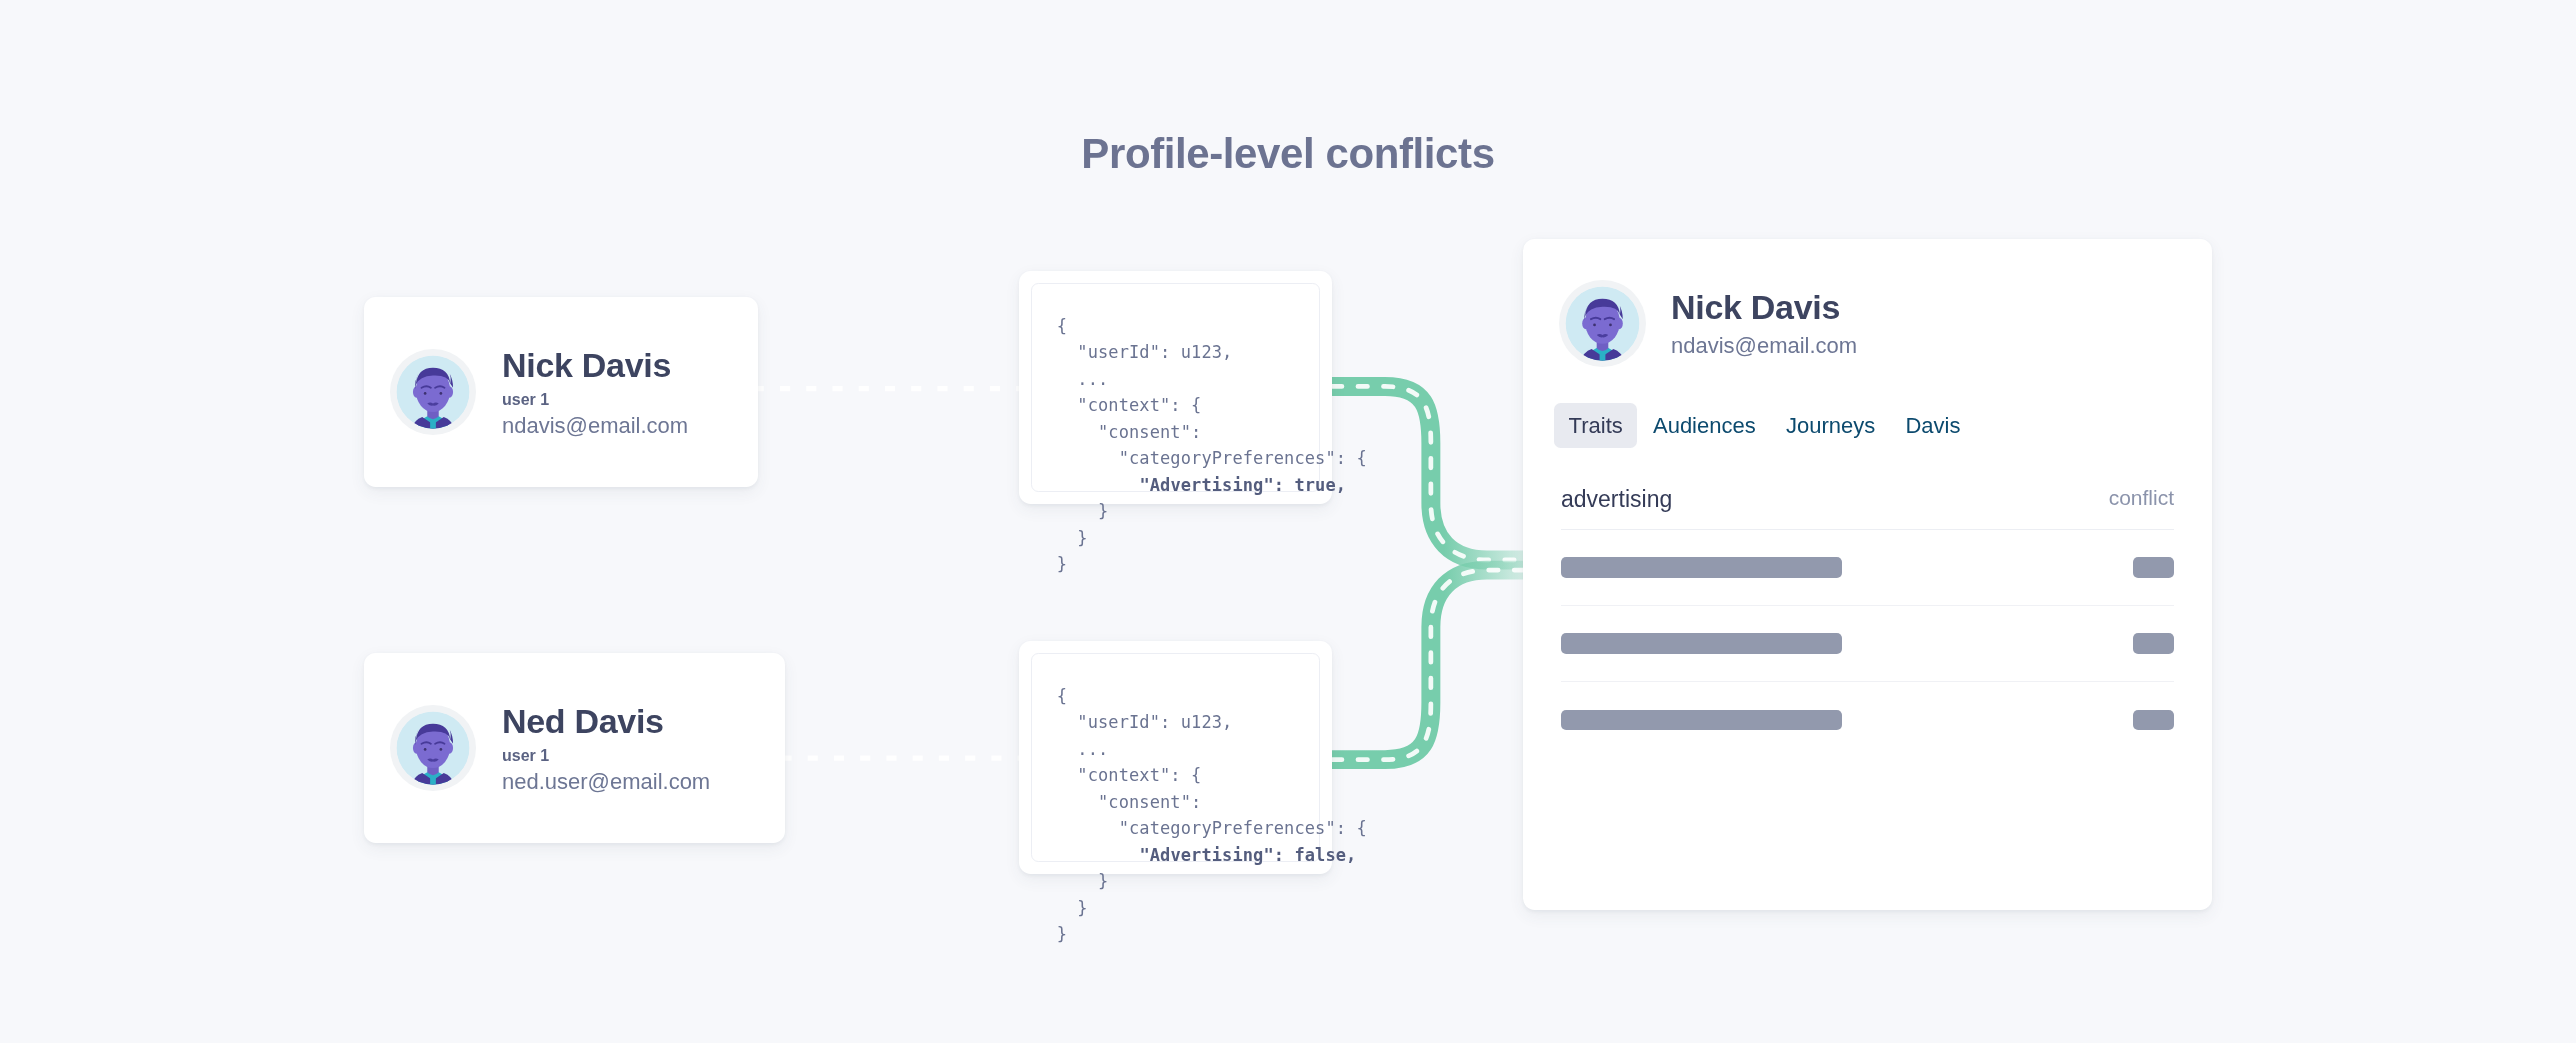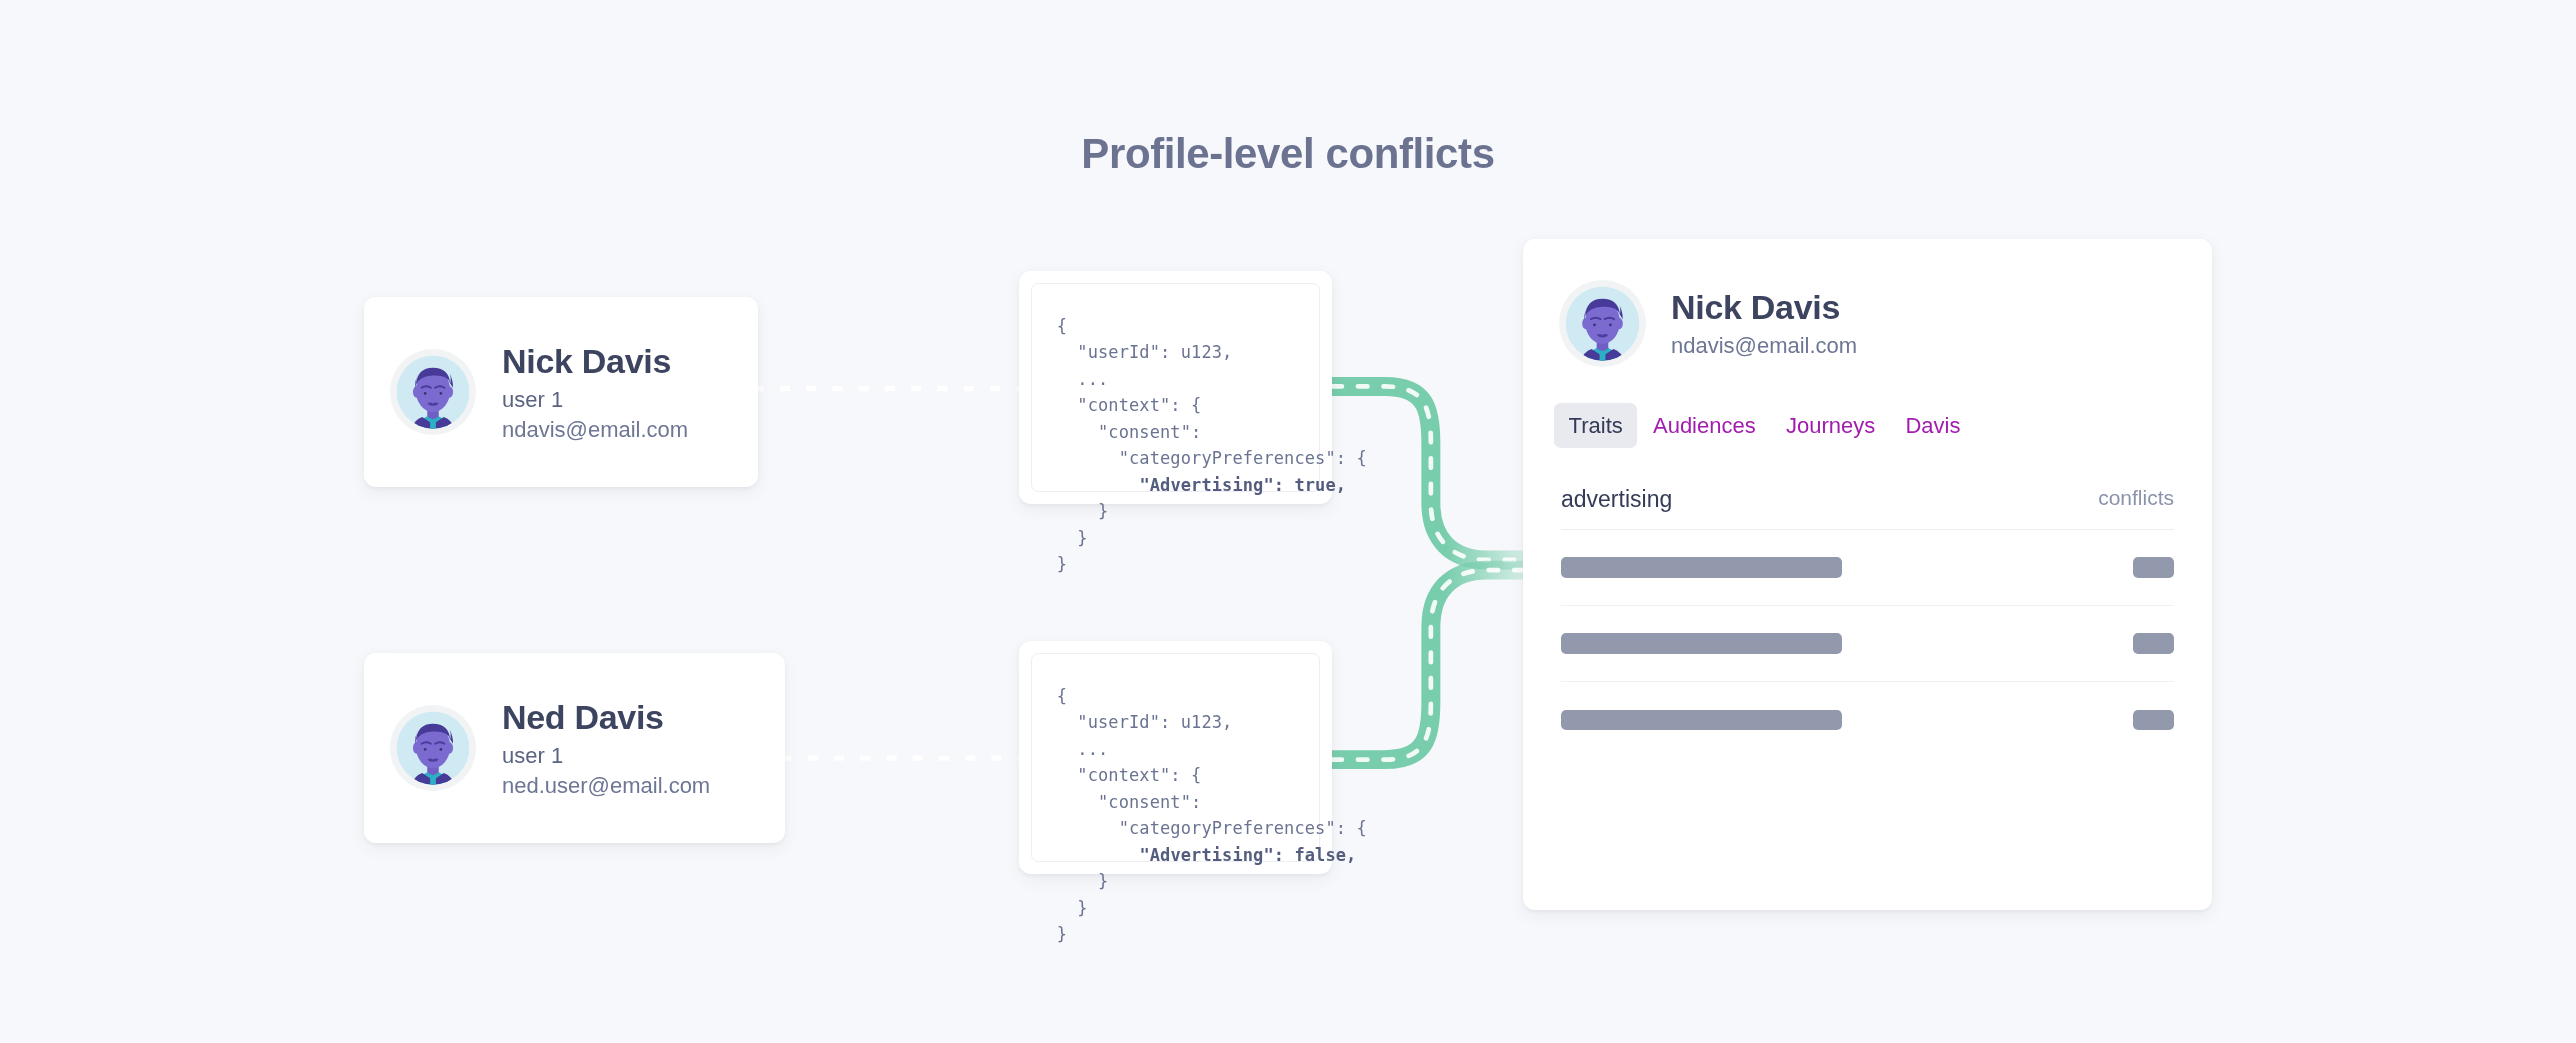--- a/index.html
+++ b/index.html
@@ -67,22 +67,22 @@
   .user-card .user-text { display: flex; flex-direction: column; }
   .user-name {
     font-size: 34px;
     font-weight: 700;
     color: #3d4460;
     line-height: 1.12;
     letter-spacing: -0.3px;
     white-space: nowrap;
   }
   .user-sub {
-    font-size: 22px;
-    font-weight: 400;
+    font-size: 16px;
+    font-weight: 700;
     color: #5b6383;
     margin-top: 7.3px;
     line-height: 1.1;
     white-space: nowrap;
   }
   .user-email {
     font-size: 22px;
     font-weight: 400;
     color: #6d7694;
     margin-top: 5.8px;
@@ -138,21 +138,21 @@
   
   .tabs {
     display: flex;
     align-items: center;
     gap: 1px;
     padding: 0 0 0 31px;
     margin-top: 36px;
   }
   .tab {
     font-size: 22px;
-    color: #a21caf;
+    color: #0c4a6e;
     padding: 9.5px 14.6px;
     border-radius: 6.6px;
     white-space: nowrap;
     cursor: pointer;
   }
   .tab.active {
     background: #e8eaf0;
     color: #343b57;
     font-weight: 500;
   }
@@ -385,21 +385,21 @@
 
     <div class="tabs">
       <div class="tab active">Traits</div>
       <div class="tab">Audiences</div>
       <div class="tab">Journeys</div>
       <div class="tab">Davis</div>
     </div>
 
     <div class="trait-header">
       <div class="trait-key">advertising</div>
-      <div class="trait-status">conflicts</div>
+      <div class="trait-status">conflict</div>
     </div>
 
     <div class="skeleton-rows">
       <div class="skeleton-row">
         <div class="bar bar-long" style="width: 281px;"></div>
         <div class="bar bar-short" style="width: 41px;"></div>
       </div>
       <div class="skeleton-row">
         <div class="bar bar-long" style="width: 281px;"></div>
         <div class="bar bar-short" style="width: 41px;"></div>

